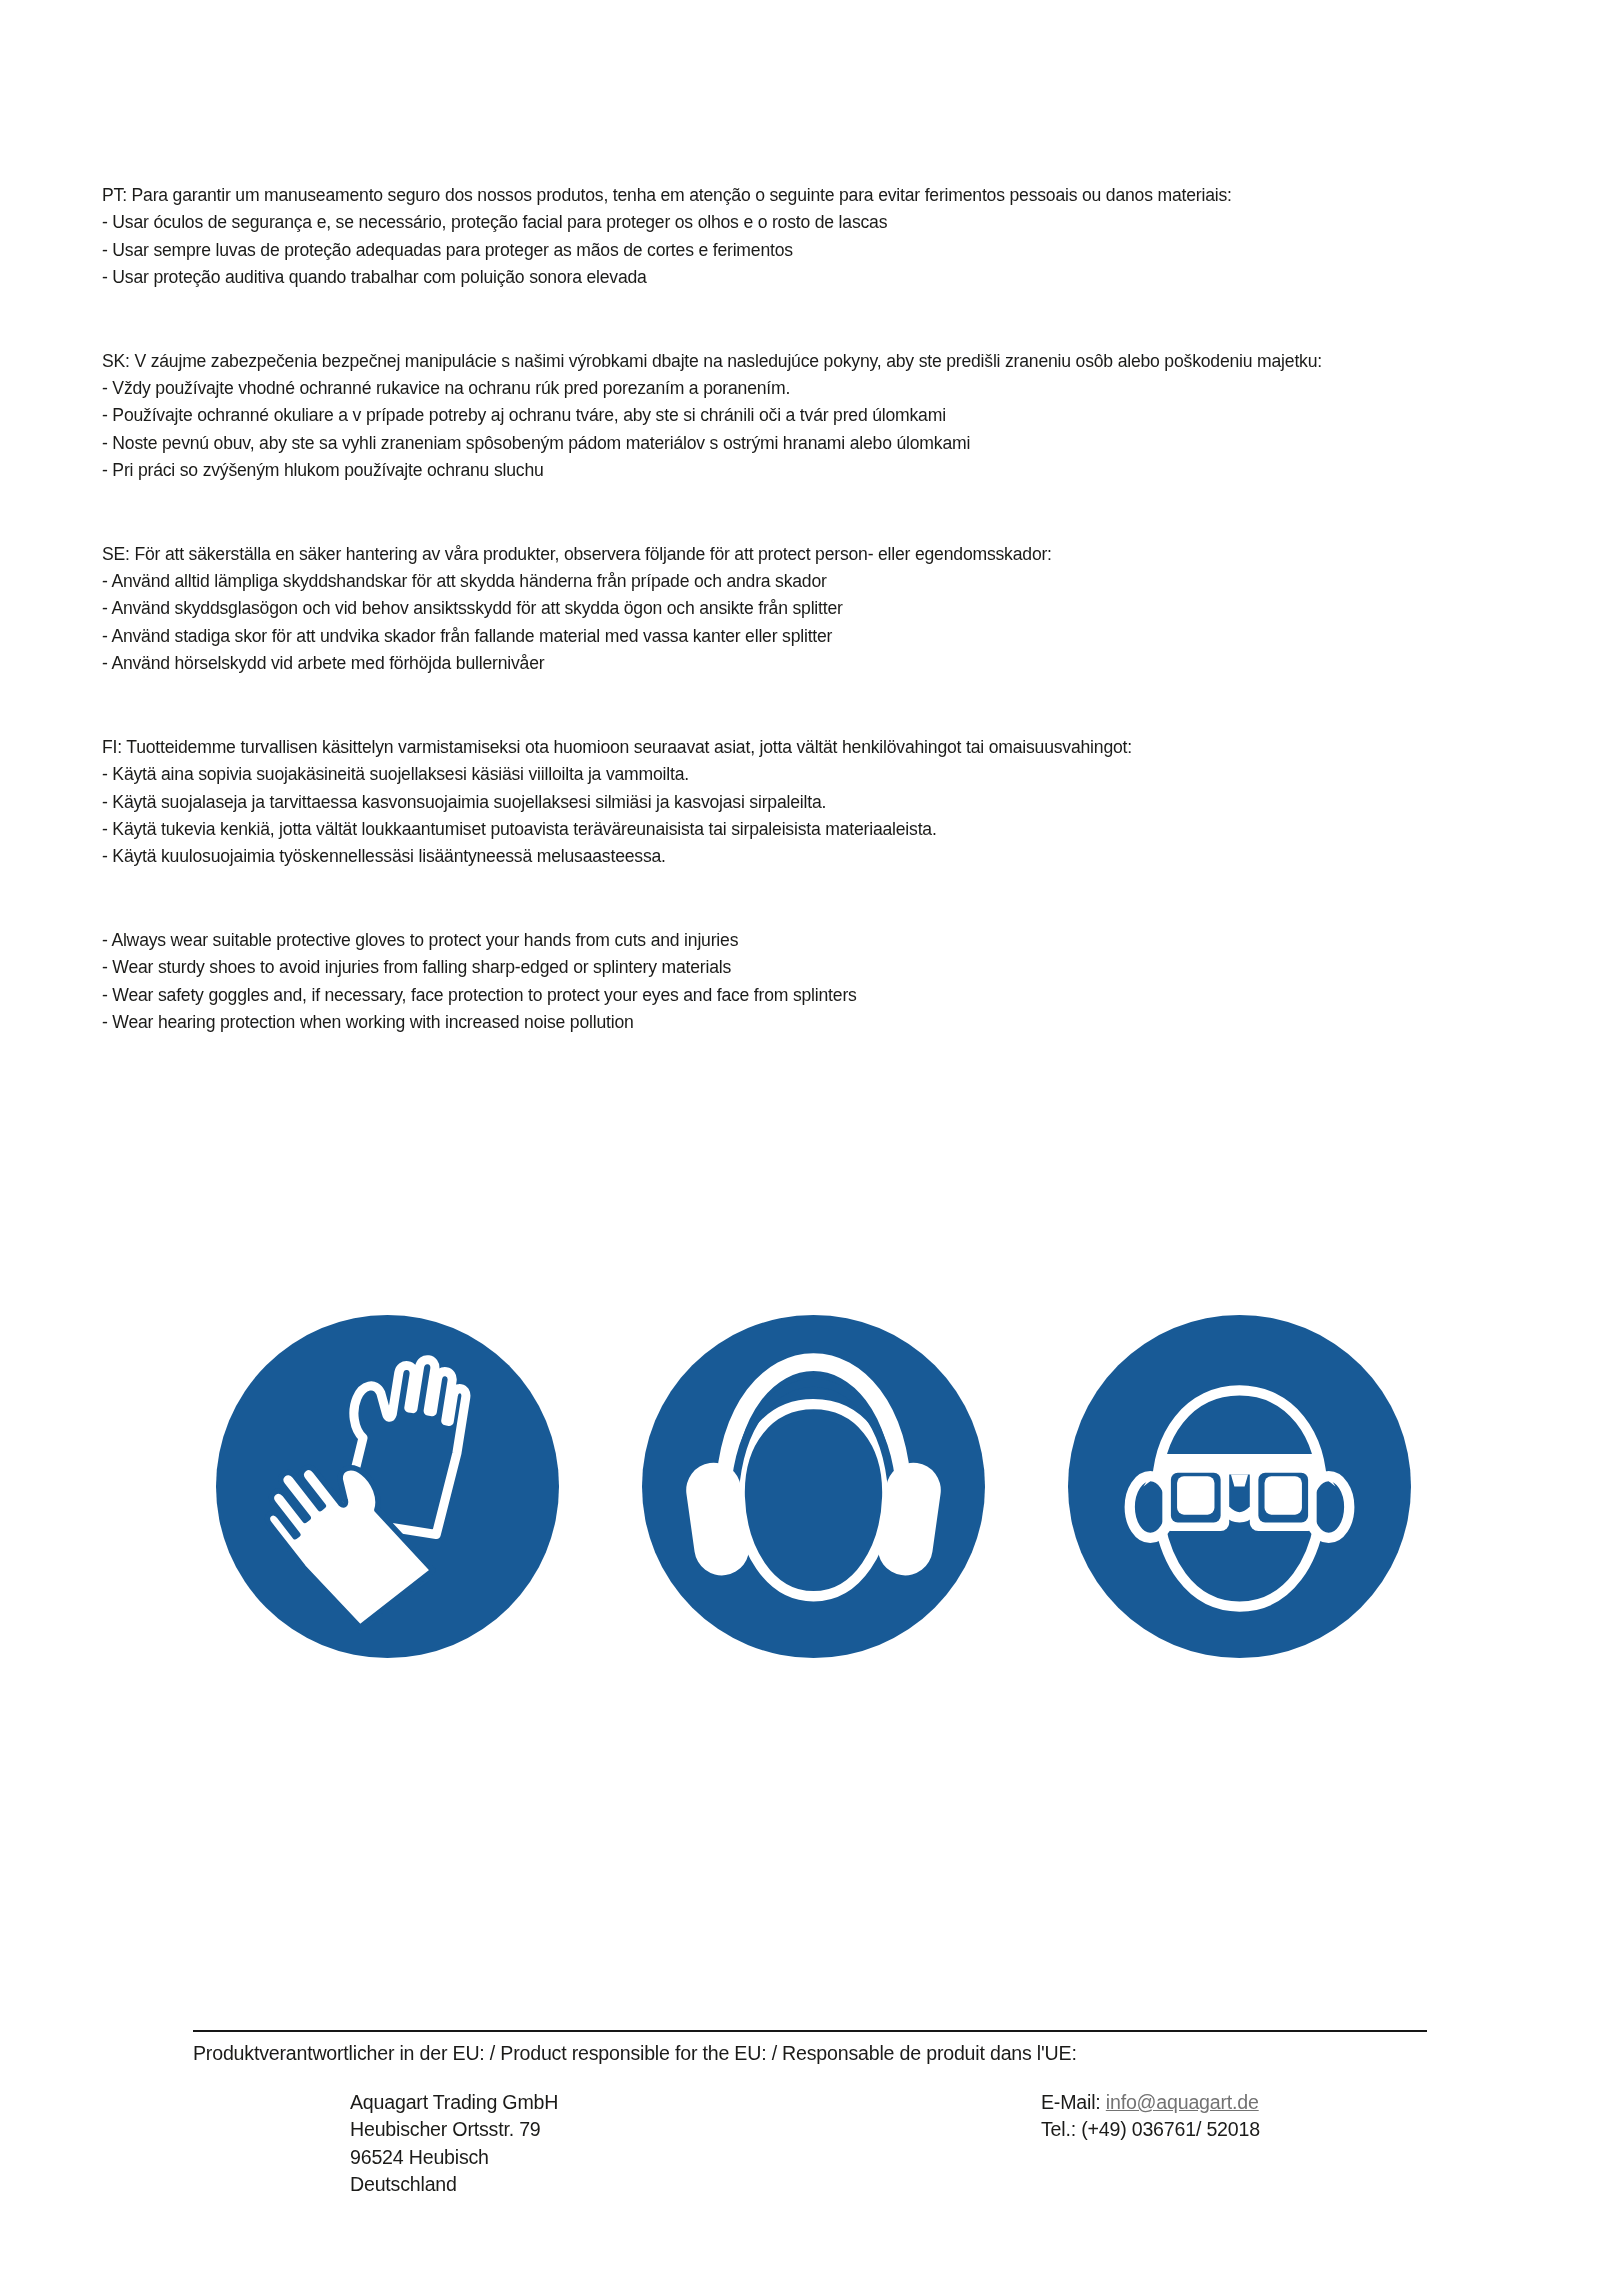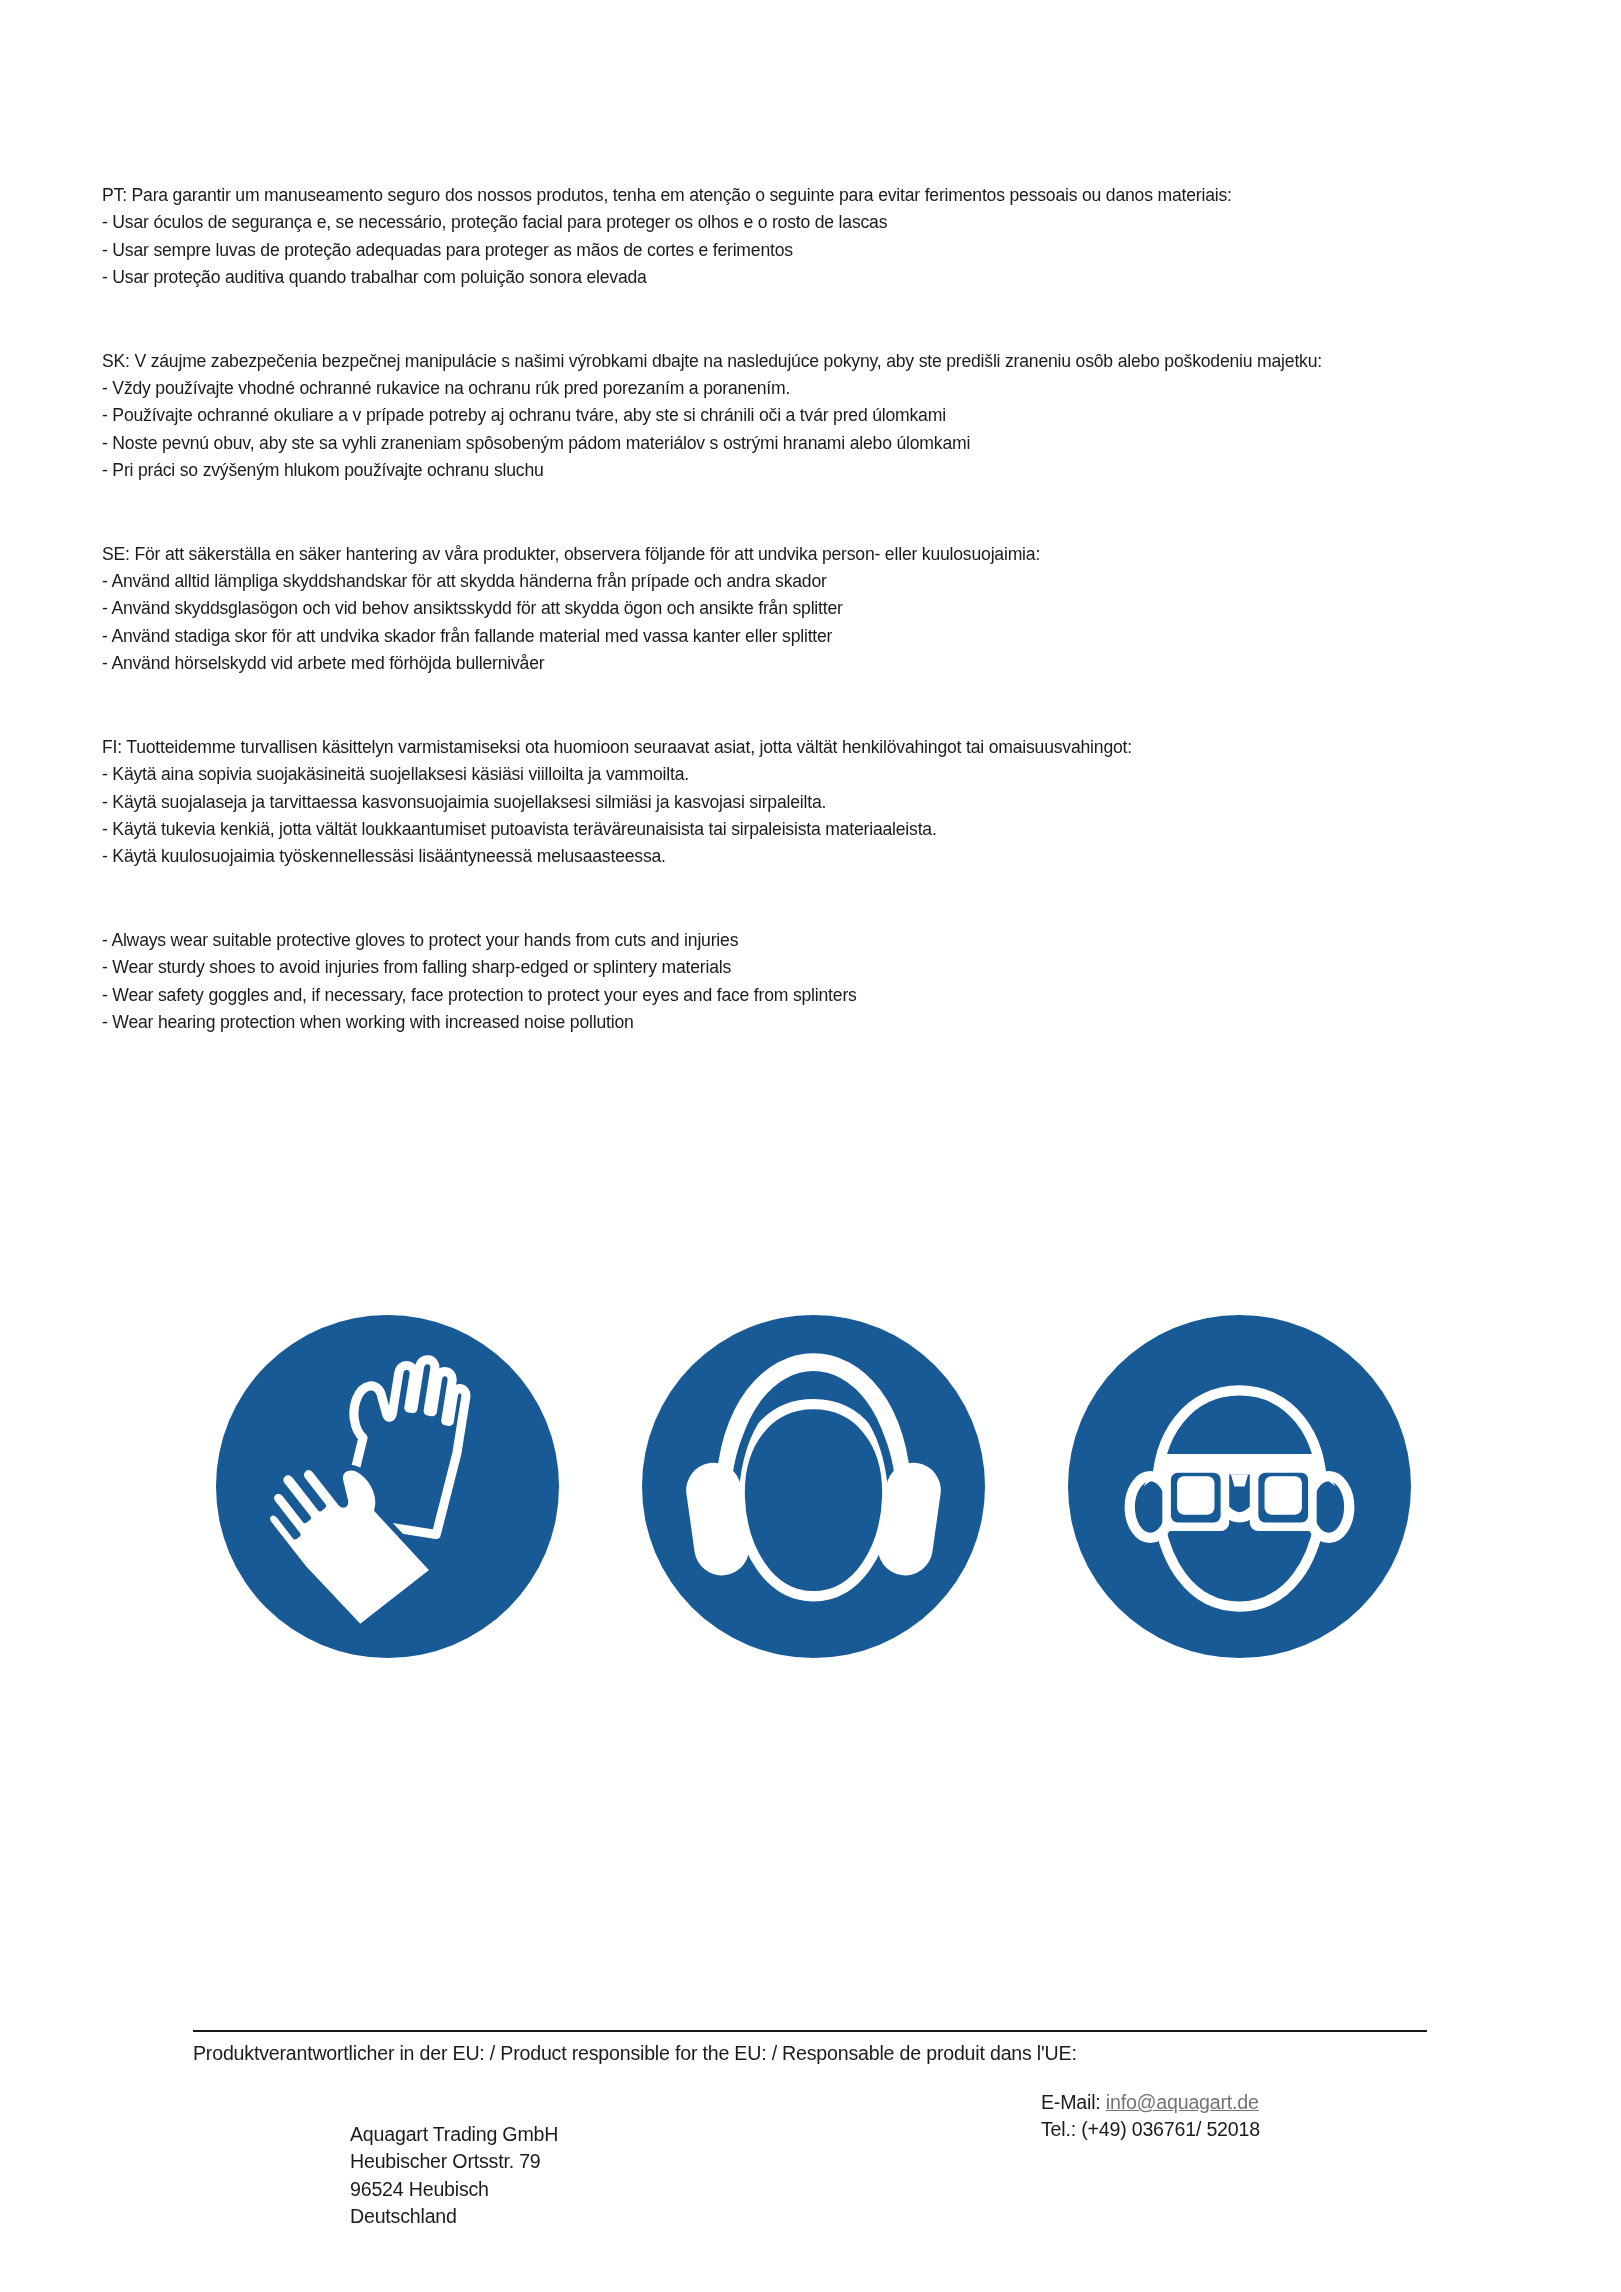--- a/index.html
+++ b/index.html
@@ -9,21 +9,21 @@
 
   .sections { position:absolute; left:95px; top:182px; width:1470px; }
   .section { margin-bottom:56px; }
   .line { font-size:17.6px; line-height:27.4px; white-space:nowrap; letter-spacing:-0.2px;margin-left:7px; }
 
   .picto-row { position:absolute; left:216px; top:1315px; display:flex; gap:83px; }
   .picto { width:343px; height:343px; display:block; }
 
   .footer-rule { position:absolute; left:193px; top:2030px; width:1234px; height:0; border-top:2px solid #161616; }
   .footer-title { position:absolute; left:193px; top:2042px; width:1234px; font-size:19.6px; letter-spacing:-0.2px; }
-  .company { position:absolute; left:350px; top:2089px; font-size:19.6px; line-height:27.4px; letter-spacing:-0.2px;margin-top:32px; }
+  .company { position:absolute; left:350px; top:2089px; font-size:19.6px; line-height:27.4px; letter-spacing:-0.2px; }
   .contact { position:absolute; left:1041px; top:2089px; font-size:19.6px; line-height:27.4px; letter-spacing:-0.2px; }
   .email-link { color:#737373; text-decoration:underline; cursor:pointer; }
 </style>
 </head>
 <body>
 
 <div class="page">
 
   <div class="sections">
 
@@ -36,21 +36,21 @@
 
     <div class="section">
       <div class="line">SK: V záujme zabezpečenia bezpečnej manipulácie s našimi výrobkami dbajte na nasledujúce pokyny, aby ste predišli zraneniu osôb alebo poškodeniu majetku:</div>
       <div class="line">- Vždy používajte vhodné ochranné rukavice na ochranu rúk pred porezaním a poranením.</div>
       <div class="line">- Používajte ochranné okuliare a v prípade potreby aj ochranu tváre, aby ste si chránili oči a tvár pred úlomkami</div>
       <div class="line">- Noste pevnú obuv, aby ste sa vyhli zraneniam spôsobeným pádom materiálov s ostrými hranami alebo úlomkami</div>
       <div class="line">- Pri práci so zvýšeným hlukom používajte ochranu sluchu</div>
     </div>
 
     <div class="section">
-      <div class="line">SE: För att säkerställa en säker hantering av våra produkter, observera följande för att undvika person- eller kuulosuojaimia:</div>
+      <div class="line">SE: För att säkerställa en säker hantering av våra produkter, observera följande för att protect person- eller egendomsskador:</div>
       <div class="line">- Använd alltid lämpliga skyddshandskar för att skydda händerna från prípade och andra skador</div>
       <div class="line">- Använd skyddsglasögon och vid behov ansiktsskydd för att skydda ögon och ansikte från splitter</div>
       <div class="line">- Använd stadiga skor för att undvika skador från fallande material med vassa kanter eller splitter</div>
       <div class="line">- Använd hörselskydd vid arbete med förhöjda bullernivåer</div>
     </div>
 
     <div class="section">
       <div class="line">FI: Tuotteidemme turvallisen käsittelyn varmistamiseksi ota huomioon seuraavat asiat, jotta vältät henkilövahingot tai omaisuusvahingot:</div>
       <div class="line">- Käytä aina sopivia suojakäsineitä suojellaksesi käsiäsi viilloilta ja vammoilta.</div>
       <div class="line">- Käytä suojalaseja ja tarvittaessa kasvonsuojaimia suojellaksesi silmiäsi ja kasvojasi sirpaleilta.</div>

